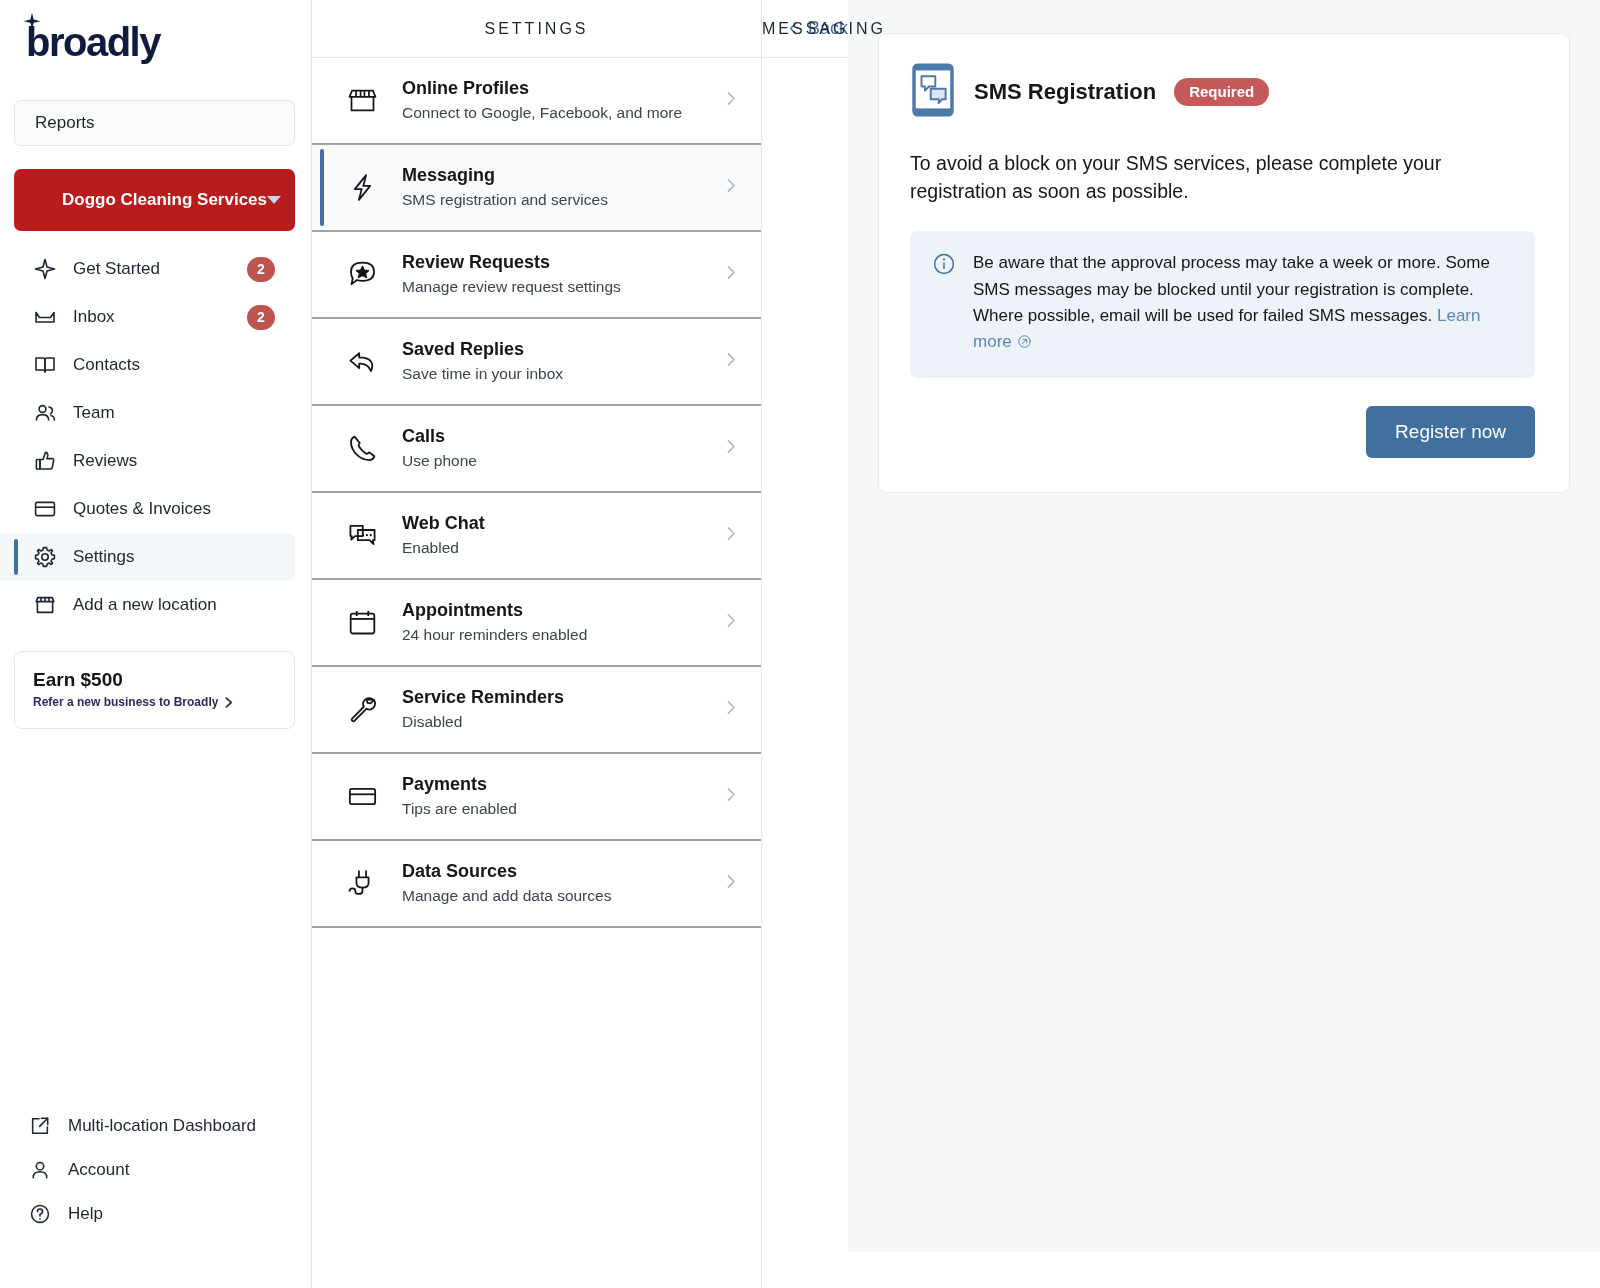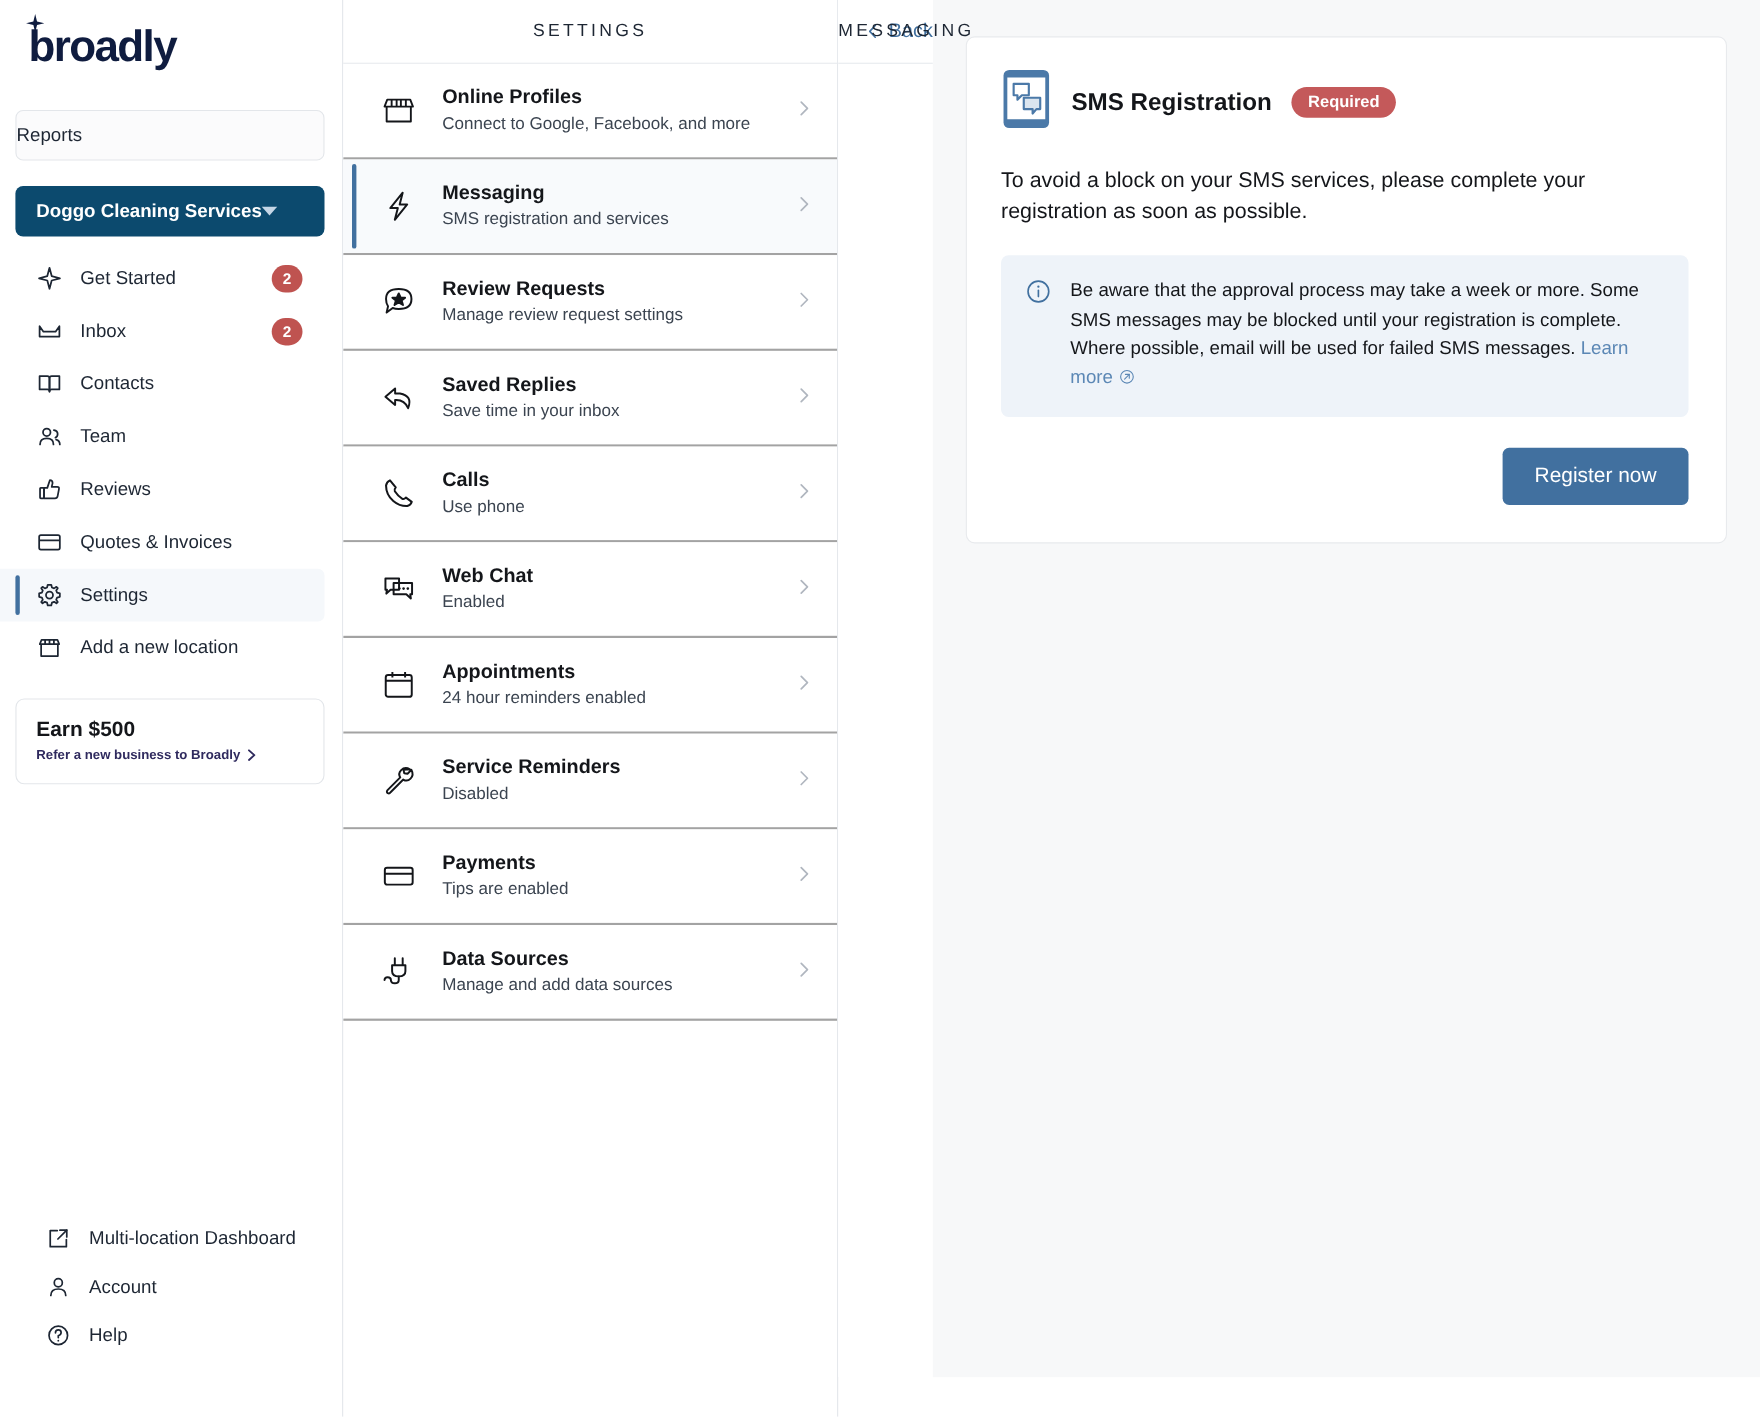--- a/index.html
+++ b/index.html
@@ -30,29 +30,30 @@
     position: absolute; left: -4px; top: -10px;
     width: 20px; height: 20px; color: #0f1c3f;
   }
 
   .reports-btn {
     margin: 4px 16px 0 14px;
     height: 46px;
     border: 1px solid #e3e6ea; border-radius: 7px;
     background: #fbfbfc;
     display: flex; align-items: center;
+    padding-left: 20px;
     font-size: 17px; color: #1d2633;
     cursor: pointer;
   }
 
   .loc-select {
     margin: 23px 16px 0 14px;
-    height: 46px;
-    background: #0c4a6e; border-radius: 7px;
-    display: flex; align-items: center; justify-content: flex-start;
+    height: 62px;
+    background: #b91c1c; border-radius: 7px;
+    display: flex; align-items: center; justify-content: flex-end;
     padding: 0 14px 0 19px;
     cursor: pointer;
   }
   .loc-name {
     color: #ffffff; font-size: 17px; font-weight: bold;
     white-space: nowrap; overflow: hidden; text-overflow: clip;
     max-width: 215px;
   }
   .caret { width: 0; height: 0; border-left: 7px solid transparent;
            border-right: 7px solid transparent; border-top: 8px solid #c5d6e6; }
@@ -87,21 +88,21 @@
     margin: 22px 16px 0 14px;
     border: 1px solid #e3e6ea; border-radius: 8px;
     padding: 17px 18px 19px 18px;
   }
   .earn-title { font-size: 19px; font-weight: bold; color: #14161a; margin-bottom: 4px; }
   .earn-link { font-size: 12px; font-weight: bold; color: #2f2a5e; cursor: pointer; display: flex; align-items: center; gap: 4px;}
 
   .nav-bottom { position: absolute; left: 0; right: 0; bottom: 52px; }
   .nav-b-item {
     height: 44px; display: flex; align-items: center;
-    padding-left: 41px; cursor: pointer;
+    padding-left: 28px; cursor: pointer;
   }
   .nav-b-item .nico { width: 24px; height: 24px; margin-right: 16px; flex: 0 0 24px;
                       display: flex; align-items: center; justify-content: center; color: #1d2633; }
   .nav-b-item .nlabel { font-size: 17px; color: #1d2633; }
 
   
   .settings-col {
     width: 450px; min-width: 450px; height: 1288px;
     background: #ffffff;
     border-right: 1px solid #e3e6ea;

